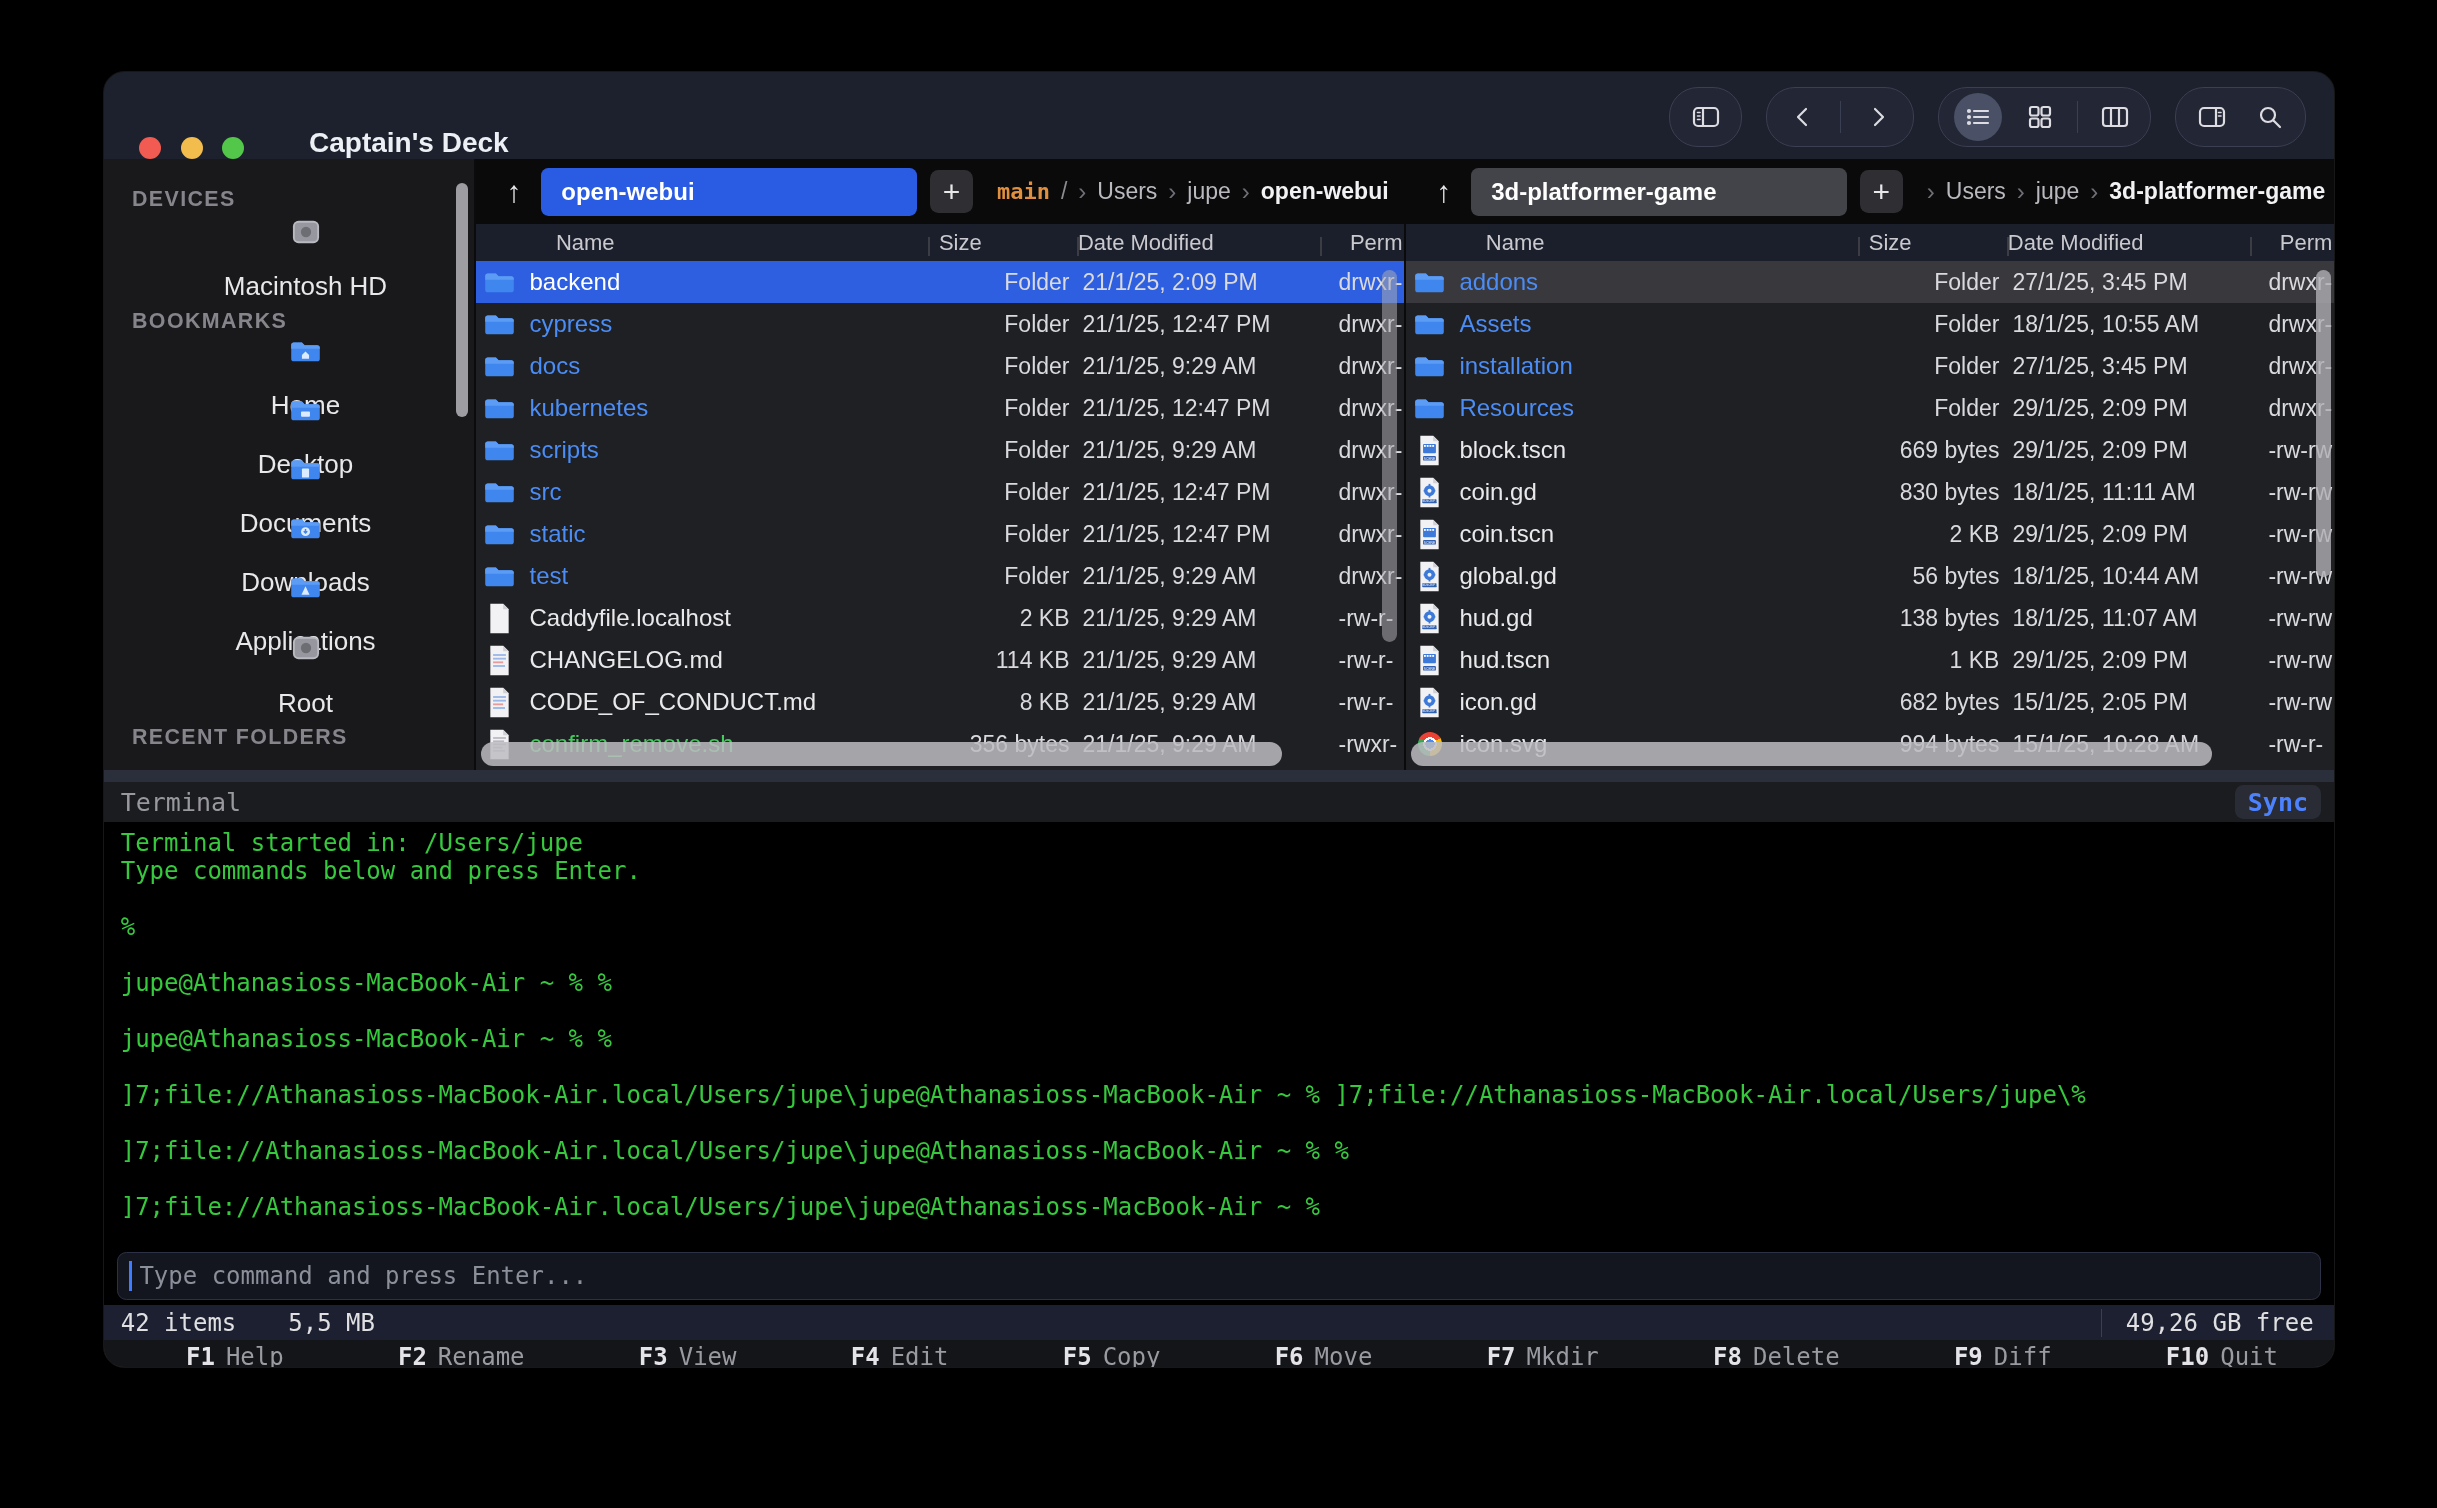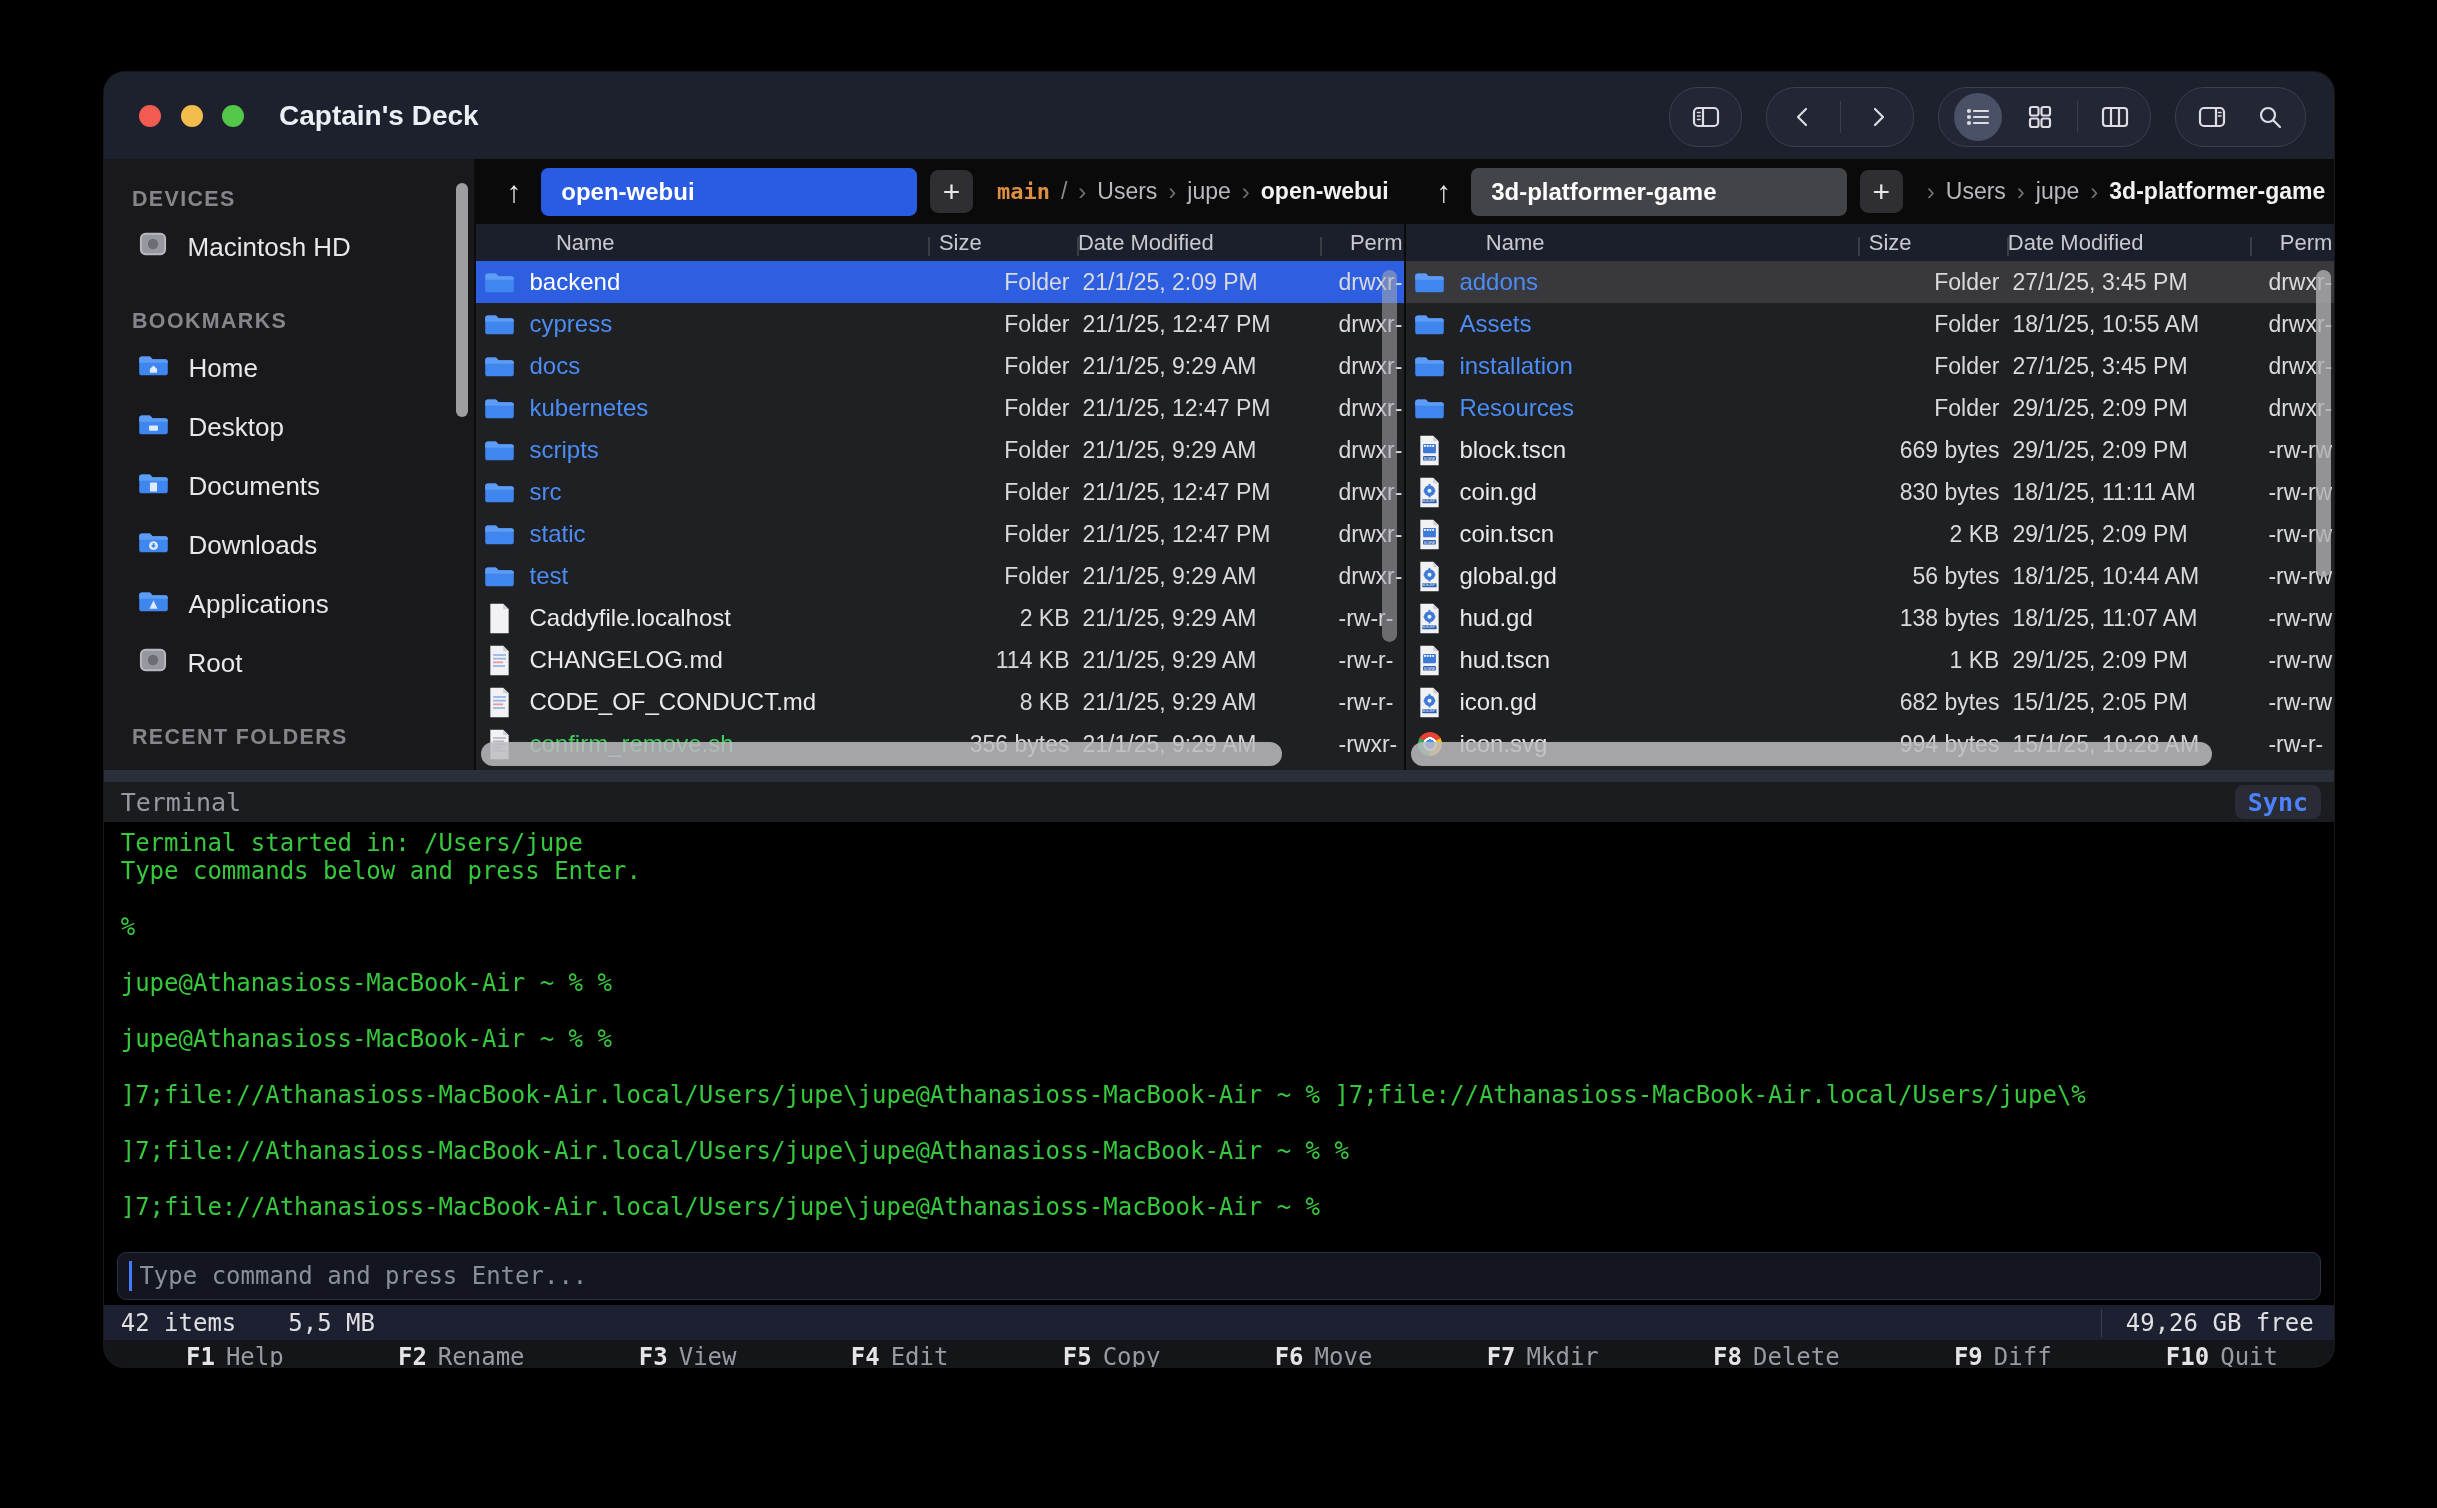--- a/index.html
+++ b/index.html
@@ -3,37 +3,37 @@
 <meta charset="utf-8">
 <style>
   html,body{margin:0;padding:0;background:#000;}
   .stage{position:relative;width:2438px;height:1509px;background:#000;overflow:hidden;
          font-family:"Liberation Sans",sans-serif;color:#e9e9eb;}
   .window{position:absolute;left:104px;top:72px;width:2230px;height:1295px;
           background:#1f2023;border-radius:20.4px;overflow:hidden;
           outline:0.9px solid rgba(255,255,255,.09);box-shadow:0 22px 74px rgba(0,0,0,.7);
           display:flex;flex-direction:column;}
   
-  .titlebar{height:87px;flex:none;background:#1d212d;display:flex;align-items:center;position:relative;}
+  .titlebar{height:87px;flex:none;background:#1d212d;display:flex;align-items:flex-end;position:relative;gap:30px;}
   .lights{display:flex;gap:19.5px;margin-left:35px;}
   .light{width:22px;height:22px;border-radius:50%;}
   .l-red{background:#f15b51}.l-yellow{background:#f3bd4e}.l-green{background:#53c74a}
   .win-title{margin-left:35px;font-size:28px;font-weight:bold;color:#eceff4;}
   .tb-groups{position:absolute;right:28px;top:15px;display:flex;gap:24px;align-items:center;}
   .pill{height:58px;border-radius:29px;background:#232634;border:0.9px solid #3a3f52;
         display:flex;align-items:center;padding:0 15px;gap:16.7px;}
   .tbtn{width:41px;height:41px;display:flex;align-items:center;justify-content:center;border-radius:50%;}
   .tbtn.sel{background:#4a5065;width:48px;height:48px;}
   .tbtn svg{width:32px;height:32px;stroke:#dcdce2;fill:none;stroke-width:2.2;stroke-linecap:round;stroke-linejoin:round;}
   .vdiv{width:0.9px;height:32px;background:#3a3f52;}
   
   .main{height:611px;flex:none;display:flex;}
   .sidebar{width:370px;flex:none;background:#19191c;position:relative;overflow:hidden;padding-top:28px;}
   .sb-title{padding-left:28px;font-size:21.4px;font-weight:bold;letter-spacing:1.4px;color:#85858b;margin-bottom:5.6px;}
-  .sb-item{display:flex;align-items:center;gap:18.6px;height:59px;padding-left:33px;font-size:26px;color:#e8e8ea;}
+  .sb-item{display:flex;align-items:center;gap:18.6px;height:59px;padding-left:33px;font-size:26px;color:#e8e8ea;flex-direction:column;}
   .sb-item svg{flex:none;}
   .sb-gap{height:32px;}
   .sb-scroll{position:absolute;right:5.6px;top:24px;width:12px;height:234px;border-radius:6.5px;background:rgba(165,165,170,.95);}
   .sb-divider{width:1.9px;background:#0b0b0d;flex:none;}
   .panes{flex:1;display:flex;min-width:0;}
   .pane{width:928px;flex:none;display:flex;flex-direction:column;position:relative;overflow:hidden;background:#1f2023;}
   .pane-divider{width:1.9px;flex:none;background:#0a0a0b;}
   
   .phead{height:65px;flex:none;background:#0a0a0b;display:flex;align-items:center;padding-left:22px;}
   .up-arrow{width:32px;font-size:30px;color:#e8e8ea;text-align:center;flex:none;}

